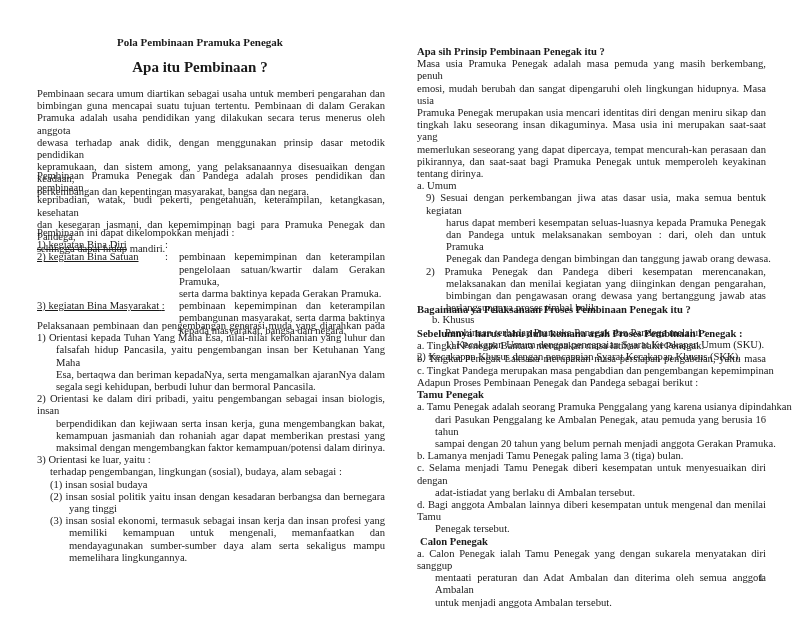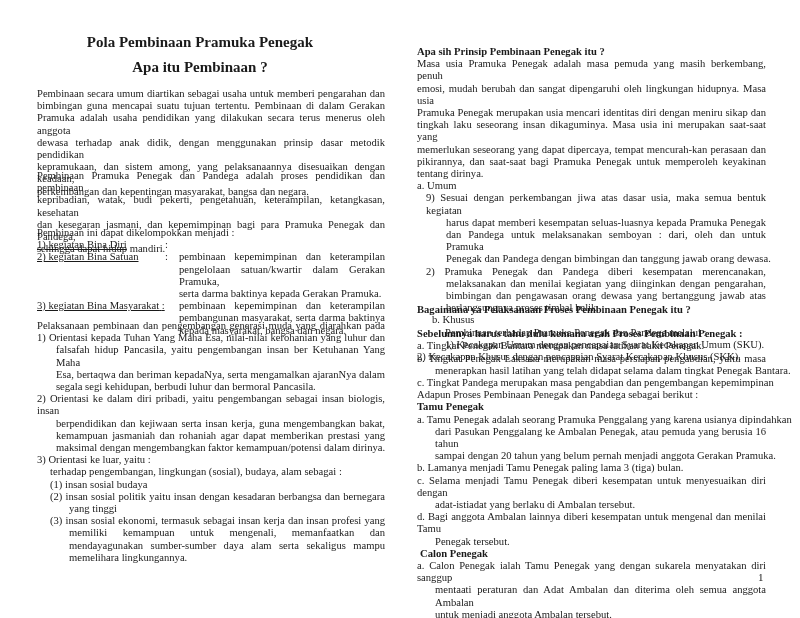--- a/index.html
+++ b/index.html
@@ -9,21 +9,21 @@
     color: #1a1a1a; font-size: 10.6px; line-height: 12.2px;
   }
   .col { position: absolute; top: 0; }
   .col-left { left: 37px; width: 348px; }
   .col-right { left: 417px; width: 349px; }
   .ln { white-space: nowrap; display: block; }
   .j { text-align: justify; text-align-last: justify; white-space: normal; }
   .hang { padding-left: 13px; }
   .hang2 { padding-left: 19px; }
   .b { font-weight: bold; }
-  .doc-title { position: absolute; top: 36px; left: 0; width: 400px; text-align: center; font-weight: bold; font-size: 15px; }
+  .doc-title { position: absolute; top: 36px; left: 0; width: 400px; text-align: center; font-weight: bold; font-size: 11px; }
   .main-title { position: absolute; top: 61px; left: 0; width: 400px; text-align: center; font-weight: bold; font-size: 15px; }
   .abs { position: absolute; }
   .page-num { position: absolute; left: 758px; top: 571px; font-size: 11px; }
   .tab-row { display: flex; white-space: nowrap; }
   .tab-row .lbl { width: 128px; flex: none; text-decoration: underline; }
   .tab-row .sep { width: 14px; flex: none; }
   .tab-row .txt { flex: 1; }
 </style>
 </head>
 <body>
@@ -127,21 +127,20 @@
       <span class="ln" style="">2) Kecakapan Khusus dengan pencapaian Syarat Kecakapan Khusus (SKK).</span>
     </div>
 
     <div class="abs" style="top:304px;width:349px">
       <span class="ln b">Bagaimana ya Pelaksanaan Proses Pembinaan Penegak  itu ?</span>
       <span class="ln" style="height:12px"></span>
       <span class="ln b">Sebelumnya harus tahu dulu kemana arah Proses Pembinaan Penegak :</span>
 
       <span class="ln">a.  Tingkat Penegak Bantara merupakan masa latihan bakti Penegak.</span>
       <span class="ln j">b.  Tingkat Penegak Laksana merupakan masa persiapan pengabdian, yaitu masa</span>
-      <span class="ln" style="padding-left:18px">menerapkan hasil latihan yang telah didapat selama dalam tingkat Penegak Bantara.</span>
       <span class="ln">c.  Tingkat Pandega merupakan masa pengabdian dan pengembangan kepemimpinan</span>
 
       <span class="ln">Adapun Proses Pembinaan Penegak dan Pandega sebagai berikut :</span>
       <span class="ln b">Tamu Penegak</span>
 
       <span class="ln">a. Tamu Penegak adalah seorang Pramuka Penggalang yang karena usianya dipindahkan</span>
       <span class="ln j" style="padding-left:18px">dari Pasukan Penggalang ke Ambalan Penegak, atau pemuda yang berusia 16 tahun</span>
       <span class="ln" style="padding-left:18px">sampai dengan 20 tahun yang belum pernah menjadi anggota Gerakan Pramuka.</span>
       <span class="ln">b. Lamanya menjadi Tamu Penegak paling lama 3 (tiga) bulan.</span>
       <span class="ln j">c.  Selama menjadi Tamu Penegak diberi kesempatan untuk menyesuaikan diri dengan</span>

